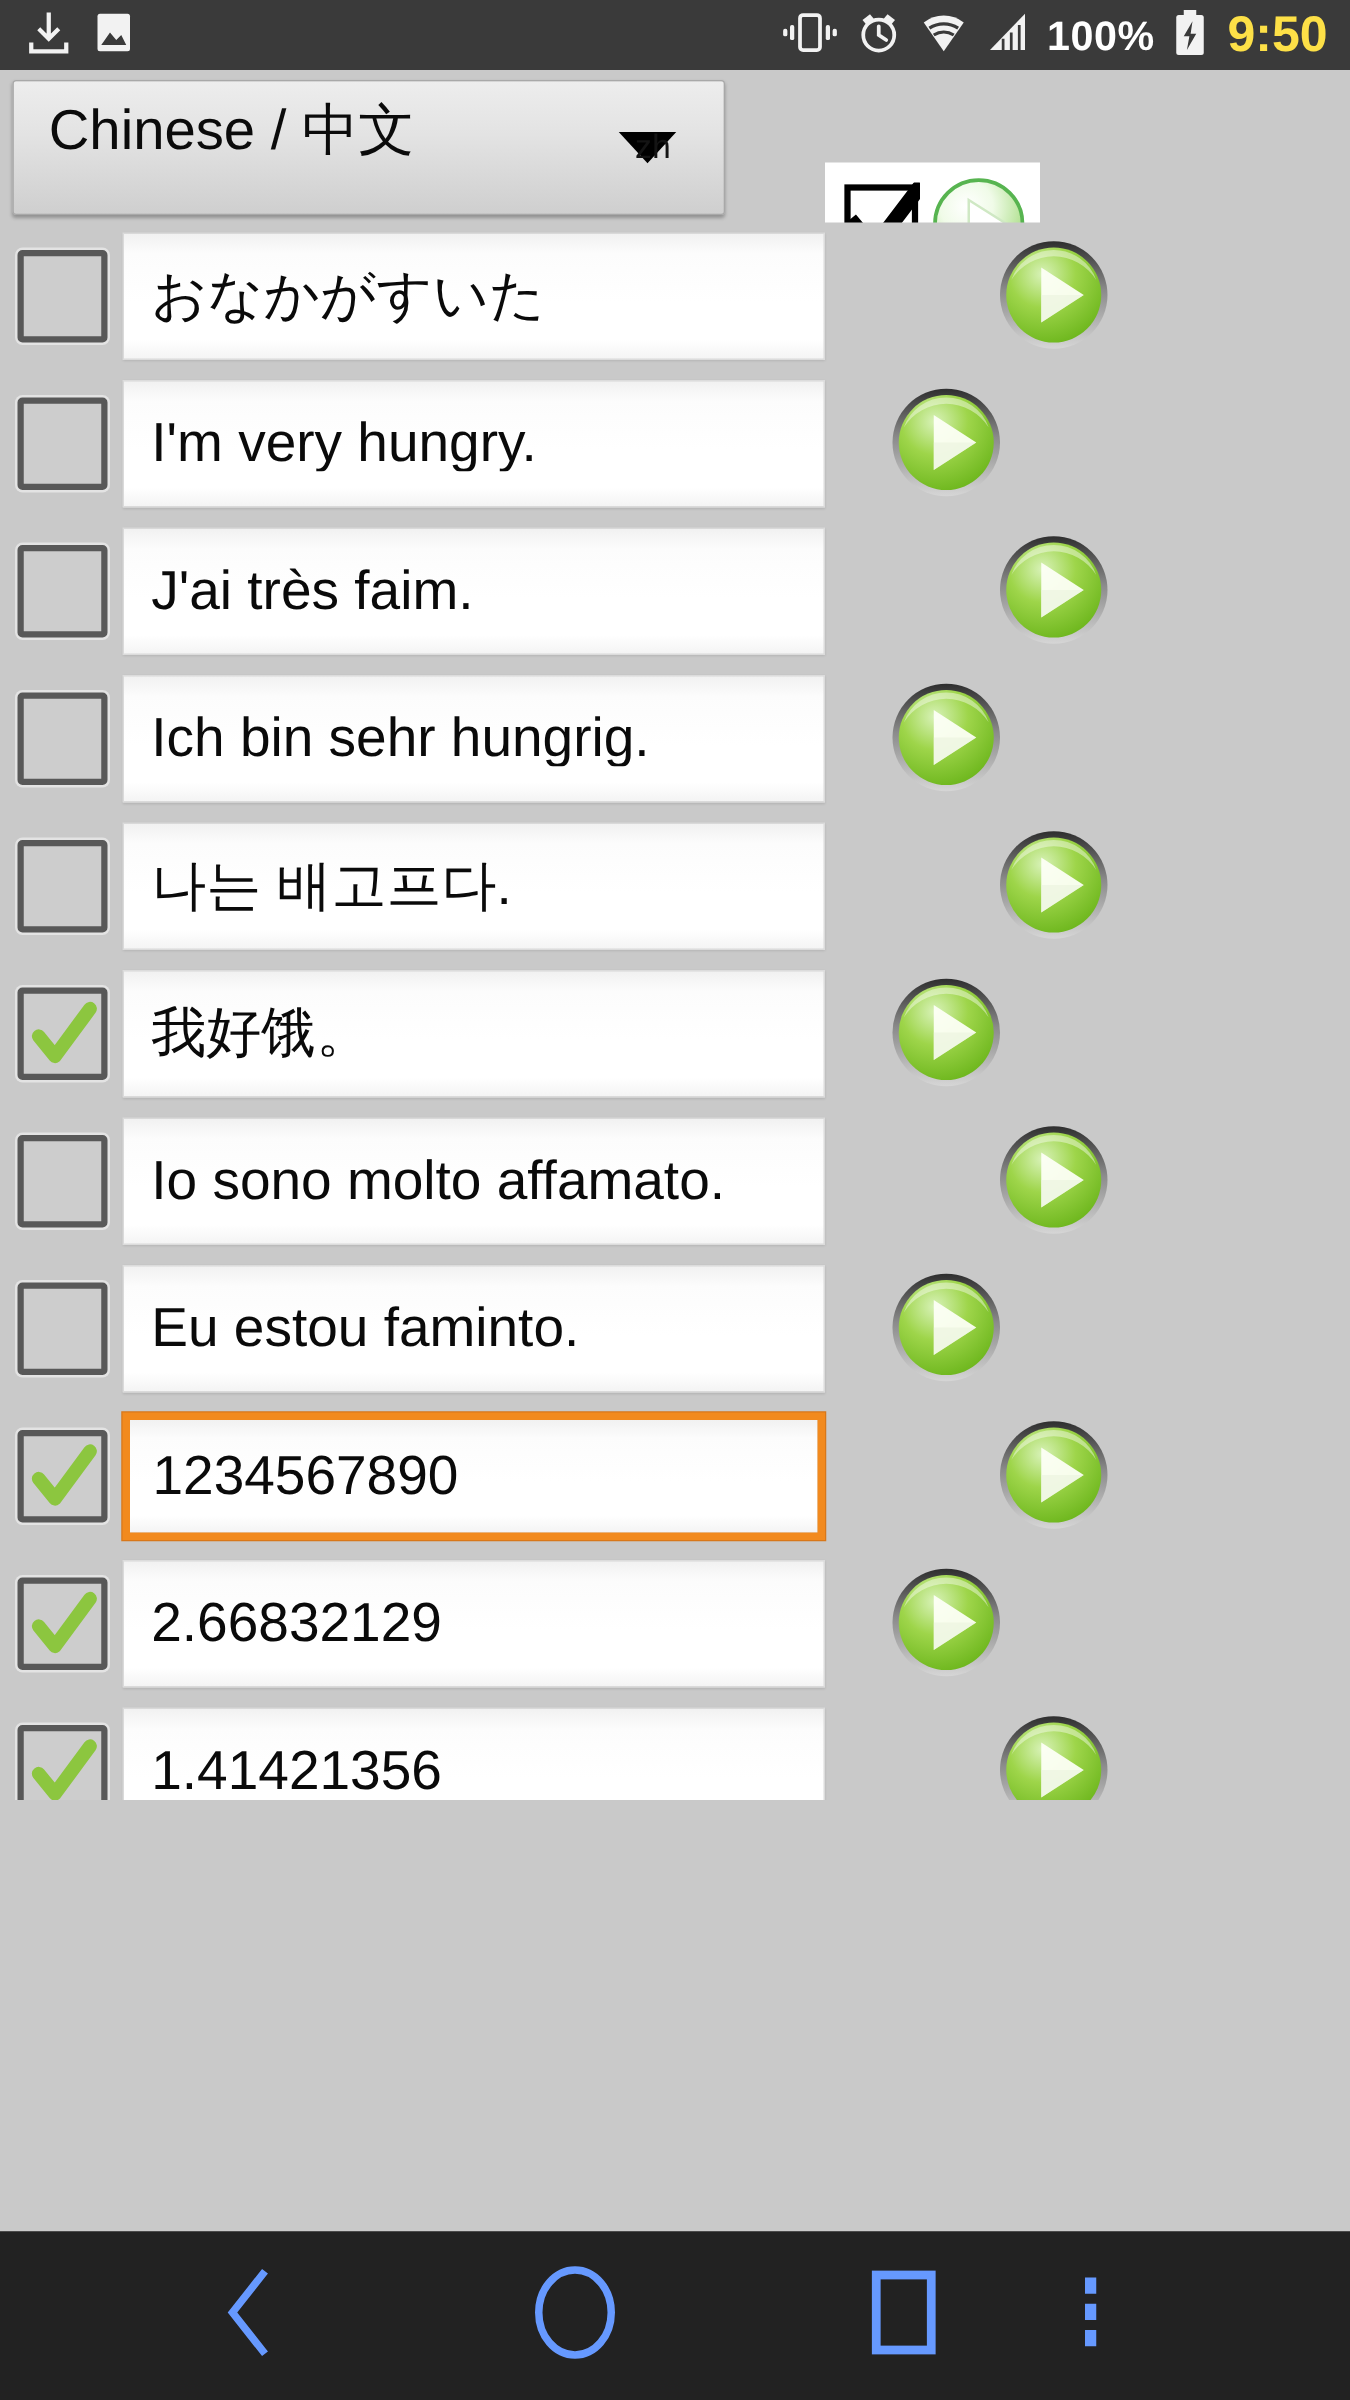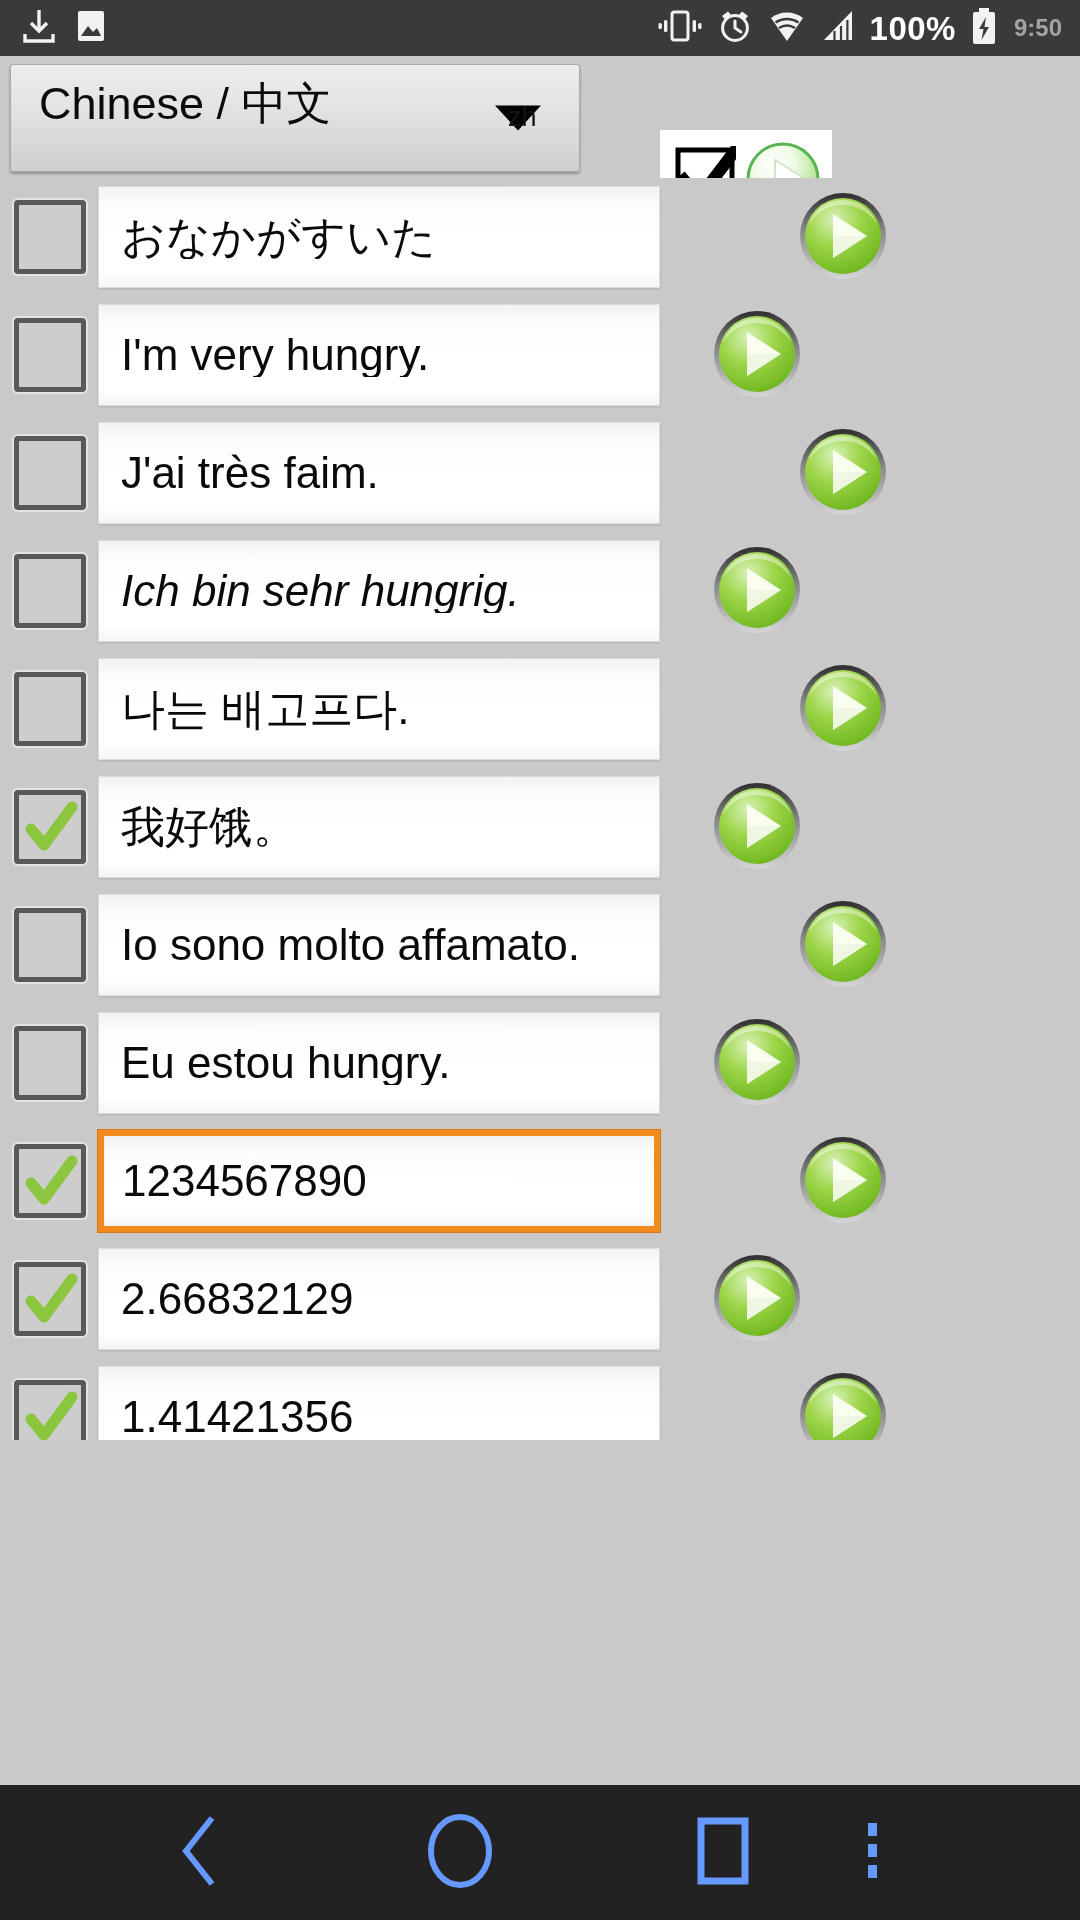--- a/index.html
+++ b/index.html
@@ -20,21 +20,21 @@
     padding:0 18px 0 22px;
   }
   .sb-left{display:flex;align-items:center;gap:20px;}
   .sb-right{margin-left:auto;display:flex;align-items:center;gap:15px;}
   .sb-ico{display:block;}
   .sb-text{
     color:#ffffff;font-size:33px;font-weight:bold;
     letter-spacing:0.5px;line-height:1;
   }
   .sb-time{
-    color:#a3a3a3;font-size:24px;font-weight:bold;
+    color:#fde047;font-size:40px;font-weight:bold;
     line-height:1;margin-left:2px;
   }
 
   
   .toolbar{
     position:absolute;left:0;top:56px;width:1080px;height:122px;
     background:#c9c9c9;
   }
   .spinner{
     position:absolute;left:10px;top:8px;width:570px;height:108px;
@@ -297,21 +297,21 @@
               <stop offset="100%" stop-color="#d6d6d6"></stop>
             </linearGradient>
           </defs>
           <circle cx="46" cy="46" r="43" fill="url(#rg1)"></circle>
           <circle cx="46" cy="46" r="38" fill="url(#pg1)"></circle>
           <path d="M46 10 A36 36 0 0 1 80 34 A40 40 0 0 0 12 34 A36 36 0 0 1 46 10 Z" fill="#ffffff" opacity="0.42"></path>
           <path d="M36 24 L70 46 L36 68 Z" fill="#fdfff7" opacity="0.94"></path>
           <path d="M36 46 L70 46 L36 68 Z" fill="#e9f3dc" opacity="0.55"></path>
         </svg></div>
     </div>
-    <div class="row" style="top: 354px; font-style: italic;">
+    <div class="row" style="top: 354px;">
       <div class="cb"></div>
       <div class="field">
         <div class="field-text">Ich bin sehr hungrig.</div>
       </div>
       <div class="play pos-b"><svg width="92" height="92" viewBox="0 0 92 92">
           <defs>
             <radialGradient id="pg3" cx="38%" cy="28%" r="78%">
               <stop offset="0%" stop-color="#d8f2b8"></stop>
               <stop offset="45%" stop-color="#9ed54a"></stop>
               <stop offset="100%" stop-color="#6bb51b"></stop>
@@ -404,21 +404,21 @@
           <circle cx="46" cy="46" r="43" fill="url(#rg6)"></circle>
           <circle cx="46" cy="46" r="38" fill="url(#pg6)"></circle>
           <path d="M46 10 A36 36 0 0 1 80 34 A40 40 0 0 0 12 34 A36 36 0 0 1 46 10 Z" fill="#ffffff" opacity="0.42"></path>
           <path d="M36 24 L70 46 L36 68 Z" fill="#fdfff7" opacity="0.94"></path>
           <path d="M36 46 L70 46 L36 68 Z" fill="#e9f3dc" opacity="0.55"></path>
         </svg></div>
     </div>
     <div class="row" style="top: 826px;">
       <div class="cb"></div>
       <div class="field">
-        <div class="field-text">Eu estou hungry.</div>
+        <div class="field-text">Eu estou faminto.</div>
       </div>
       <div class="play pos-b"><svg width="92" height="92" viewBox="0 0 92 92">
           <defs>
             <radialGradient id="pg7" cx="38%" cy="28%" r="78%">
               <stop offset="0%" stop-color="#d8f2b8"></stop>
               <stop offset="45%" stop-color="#9ed54a"></stop>
               <stop offset="100%" stop-color="#6bb51b"></stop>
             </radialGradient>
             <linearGradient id="rg7" x1="0" y1="0" x2="0" y2="1">
               <stop offset="0%" stop-color="#2e2e2e"></stop>

